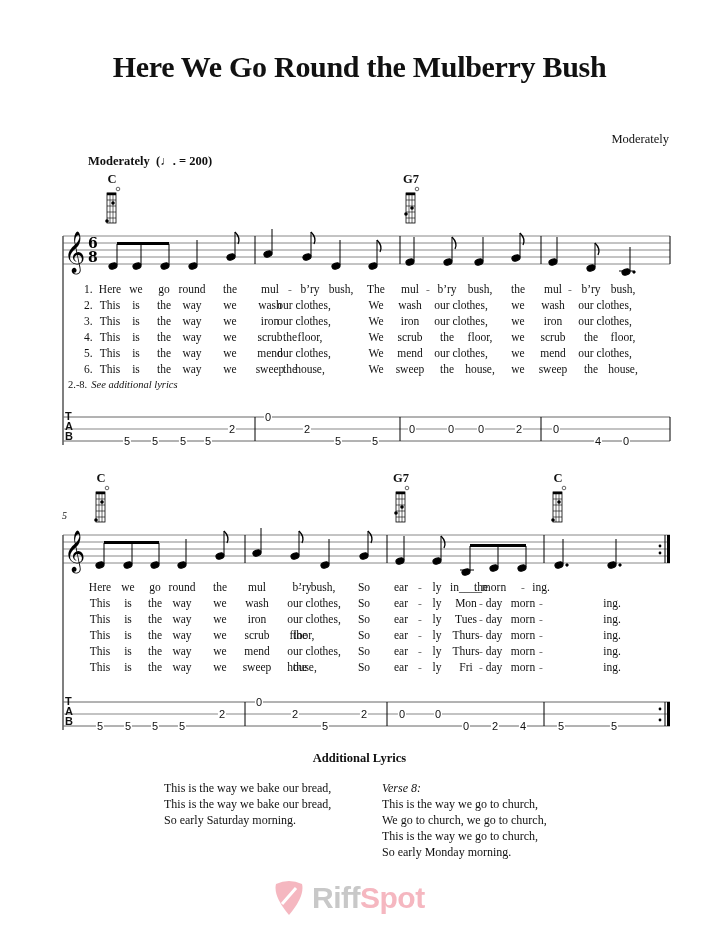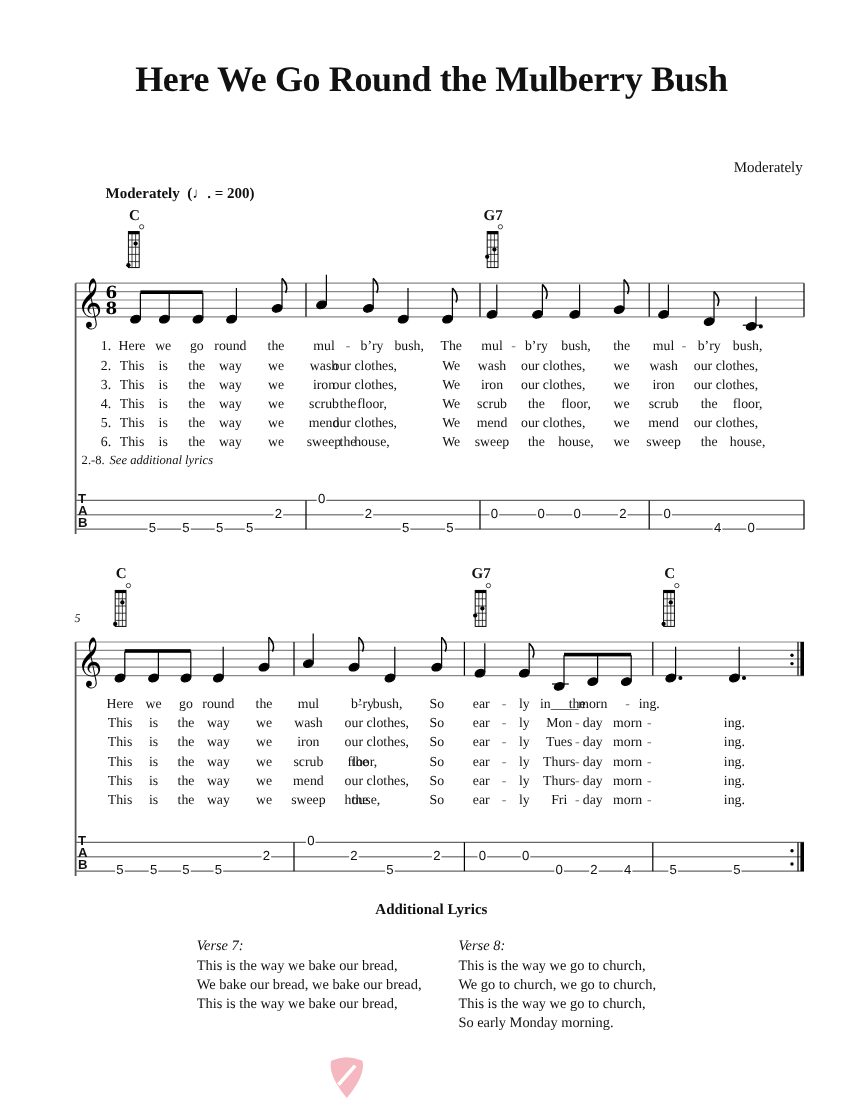--- a/index.html
+++ b/index.html
@@ -522,31 +522,31 @@
       <span style="left: 612px;">ing.</span>
     </div>
   </div>
 
 <div class="see-add">
   <span>2.-8.</span><i>See additional lyrics</i>
 </div>
 
 <div class="add-title">Additional Lyrics</div>
 <div class="verse" style="left:164px">
-  <div class="vh">Verse 7:</div>
   <div>This is the way we bake our bread,</div>
-  <div>We bake our bread, we bake our bread,</div>
   <div>This is the way we bake our bread,</div>
+  <div>So early Saturday morning.</div>
 </div>
 <div class="verse" style="left:382px">
   <div class="vh">Verse 8:</div>
   <div>This is the way we go to church,</div>
   <div>We go to church, we go to church,</div>
   <div>This is the way we go to church,</div>
   <div>So early Monday morning.</div>
 </div>
 
 <div class="logo">
   <svg width="34" height="36" viewBox="0 0 34 36">
     <path d="M4 4 Q17 -2 30 4 Q33 16 17 35 Q1 16 4 4 Z" fill="#f5b7c0"></path>
     <path d="M10 24 L24 8" stroke="#fff" stroke-width="3"></path>
   </svg>
+  <span class="txt"><span class="riff">Riff</span><span class="spot">Spot</span></span>
 </div>
 
 </body></html>

